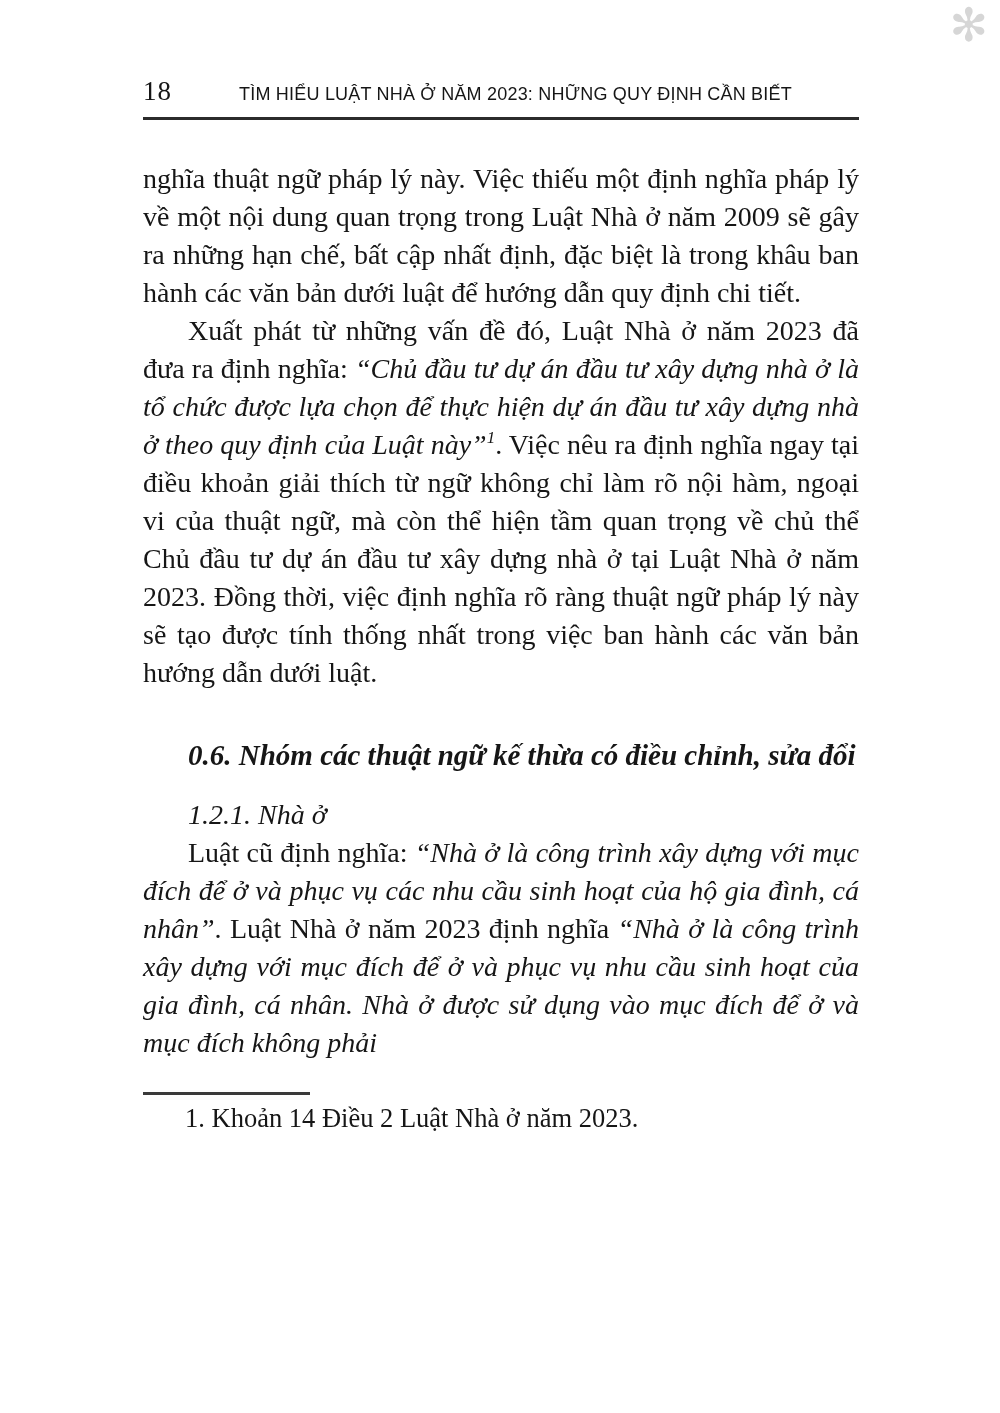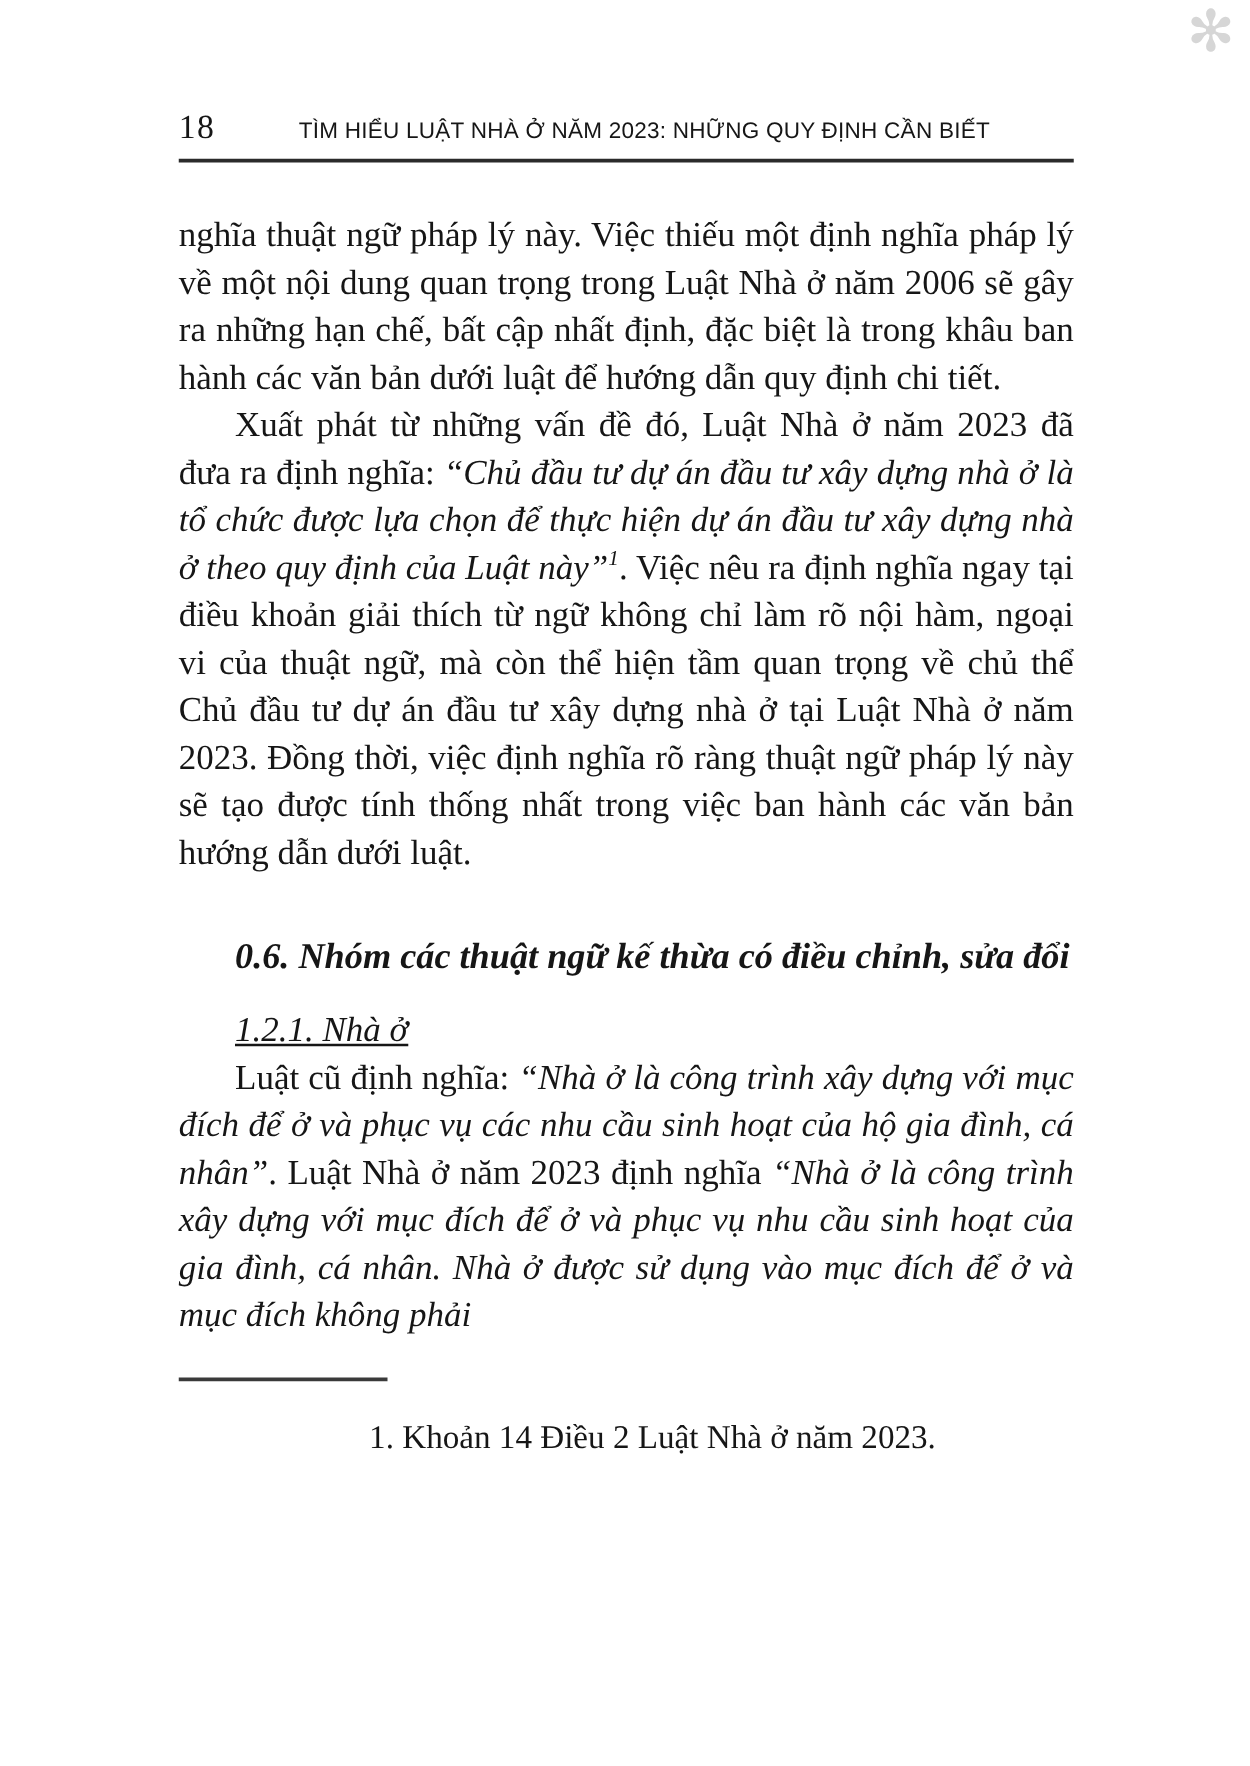--- a/index.html
+++ b/index.html
@@ -24,21 +24,21 @@
     right: 12px;
     font-size: 46px;
     line-height: 46px;
     color: #d6d6d6;
     font-family: "DejaVu Sans", sans-serif;
     user-select: none;
   }
   .content {
     position: absolute;
     left: 143px;
-    top: 86px;
+    top: 76px;
     width: 716px;
   }
   .header-row {
     display: flex;
     align-items: baseline;
   }
   .page-number {
     font-size: 27px;
     line-height: 30px;
     flex: 0 0 auto;
@@ -79,54 +79,53 @@
     font-style: italic;
     font-size: 29px;
     line-height: 42px;
     text-indent: 45px;
     margin-top: 42px !important;
   }
   .subsection-heading {
     font-style: italic;
     text-indent: 45px;
     margin-top: 20px !important;
-    text-decoration: underline;
   }
   .footnote-rule {
     border: none;
     border-top: 3px solid #3a3a3a;
     width: 167px;
     margin: 30px 0 0 0;
   }
   .footnote {
-    margin-top: 26px;
+    margin-top: 5px;
     font-size: 26.5px;
     line-height: 36px;
     text-indent: 42px;
-    text-align: center;
+    text-align: left;
   }
 </style>
 </head>
 <body>
 
 <div class="page">
 
   <div class="corner-decor">✻</div>
 
   <div class="content">
 
     <div class="header-row">
       <span class="page-number">18</span>
       <span class="running-title">TÌM HIỂU LUẬT NHÀ Ở NĂM 2023: NHỮNG QUY ĐỊNH CẦN BIẾT</span>
     </div>
     <hr class="header-rule">
 
     <div class="body-text">
 
-      <p>nghĩa thuật ngữ pháp lý này. Việc thiếu một định nghĩa pháp lý về một nội dung quan trọng trong Luật Nhà ở năm 2006 sẽ gây ra những hạn chế, bất cập nhất định, đặc biệt là trong khâu ban hành các văn bản dưới luật để hướng dẫn quy định chi tiết.</p>
+      <p>nghĩa thuật ngữ pháp lý này. Việc thiếu một định nghĩa pháp lý về một nội dung quan trọng trong Luật Nhà ở năm 2009 sẽ gây ra những hạn chế, bất cập nhất định, đặc biệt là trong khâu ban hành các văn bản dưới luật để hướng dẫn quy định chi tiết.</p>
 
       <p class="indent"><span>Xuất phát từ những vấn đề đó, Luật Nhà ở năm 2023 đã đưa ra định nghĩa: </span><span class="it">“Chủ đầu tư dự án đầu tư xây dựng nhà ở là tổ chức được lựa chọn để thực hiện dự án đầu tư xây dựng nhà ở theo quy định của Luật này”</span><sup class="fn-ref">1</sup><span>. Việc nêu ra định nghĩa ngay tại điều khoản giải thích từ ngữ không chỉ làm rõ nội hàm, ngoại vi của thuật ngữ, mà còn thể hiện tầm quan trọng về chủ thể Chủ đầu tư dự án đầu tư xây dựng nhà ở tại Luật Nhà ở năm 2023. Đồng thời, việc định nghĩa rõ ràng thuật ngữ pháp lý này sẽ tạo được tính thống nhất trong việc ban hành các văn bản hướng dẫn dưới luật.</span></p>
 
       <p class="section-heading">0.6. Nhóm các thuật ngữ kế thừa có điều chỉnh, sửa đổi</p>
 
       <p class="subsection-heading">1.2.1. Nhà ở</p>
 
       <p class="indent"><span>Luật cũ định nghĩa: </span><span class="it">“Nhà ở là công trình xây dựng với mục đích để ở và phục vụ các nhu cầu sinh hoạt của hộ gia đình, cá nhân”</span><span>. Luật Nhà ở năm 2023 định nghĩa </span><span class="it">“Nhà ở là công trình xây dựng với mục đích để ở và phục vụ nhu cầu sinh hoạt của gia đình, cá nhân. Nhà ở được sử dụng vào mục đích để ở và mục đích không phải</span></p>
 
     </div>

